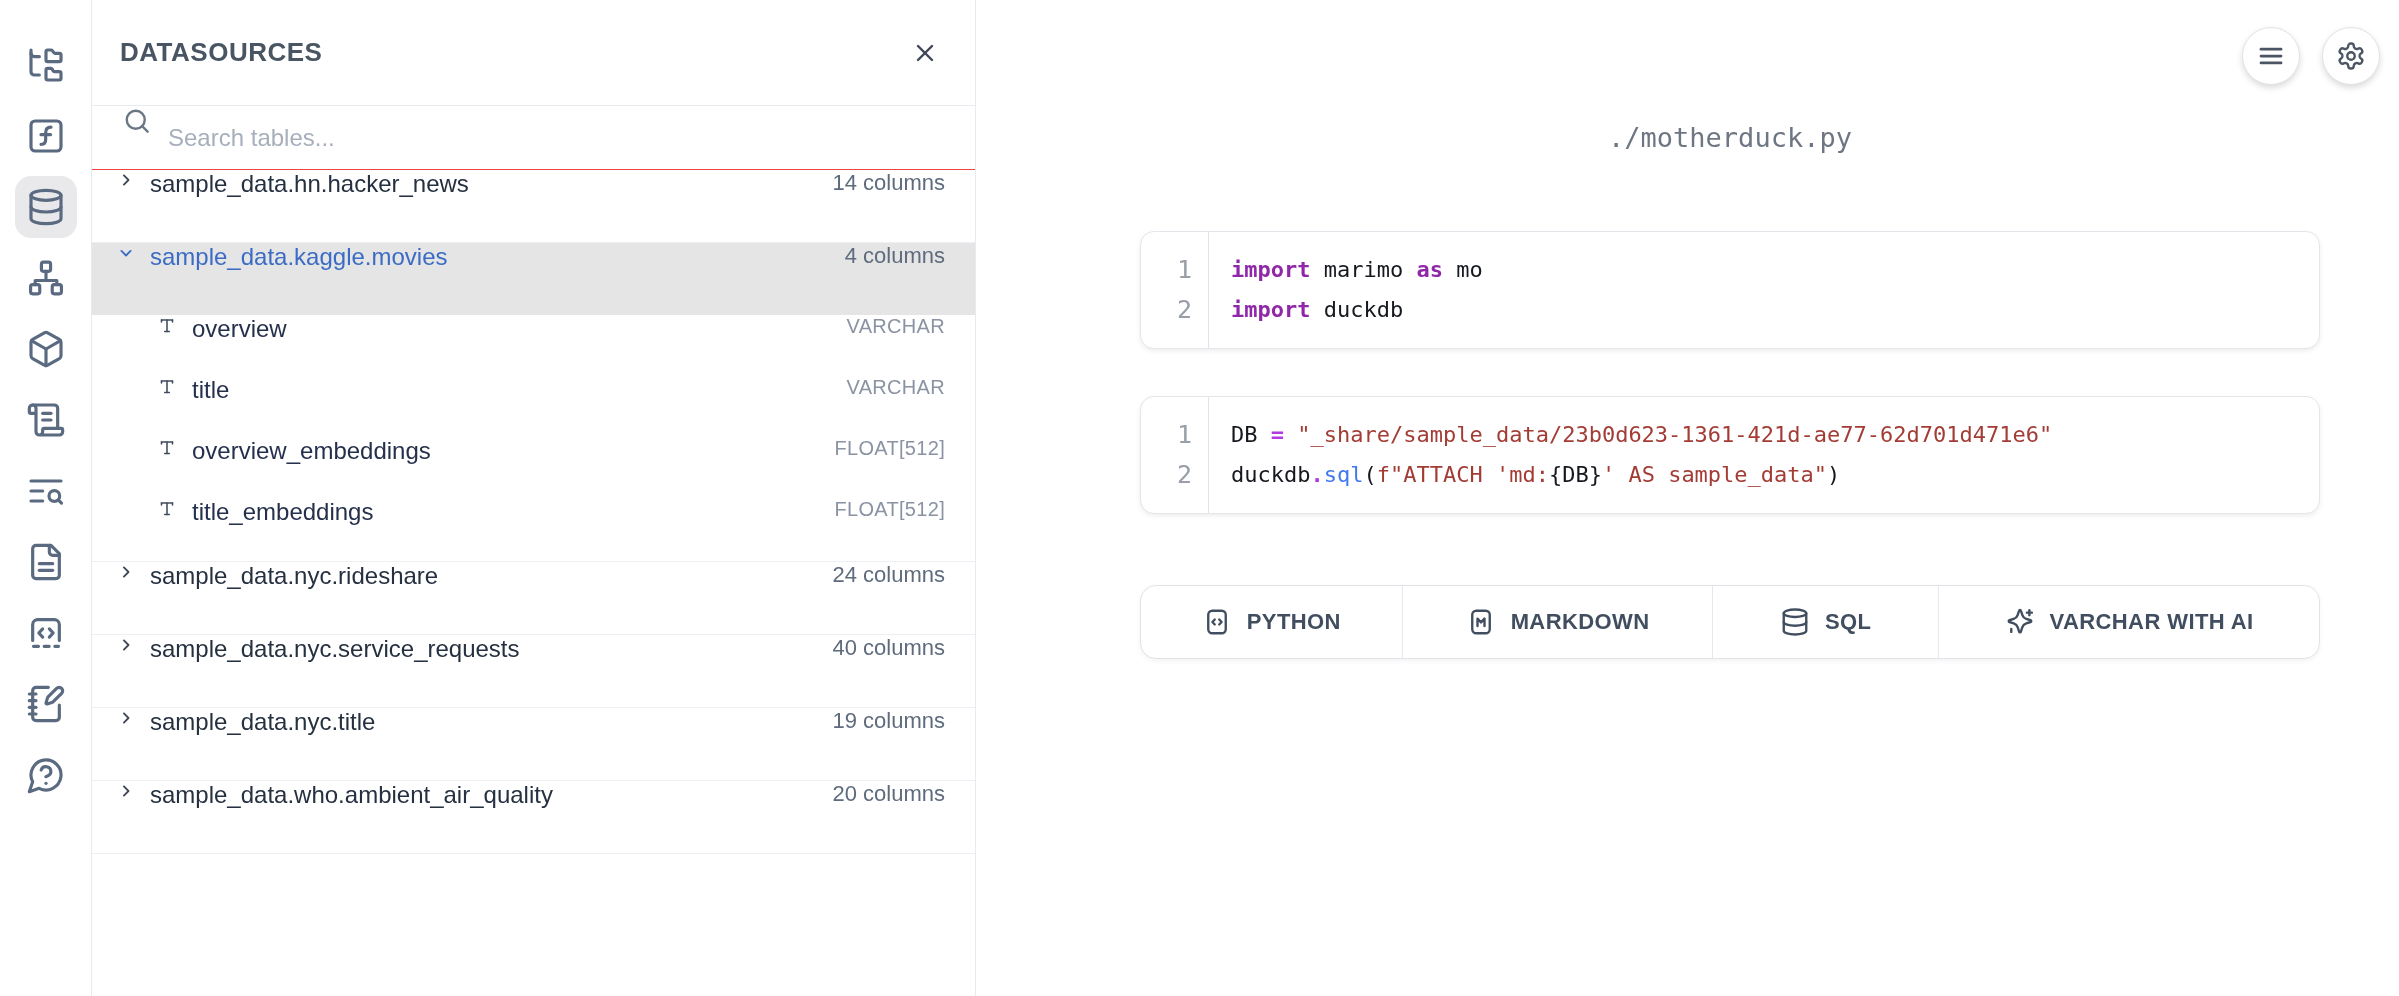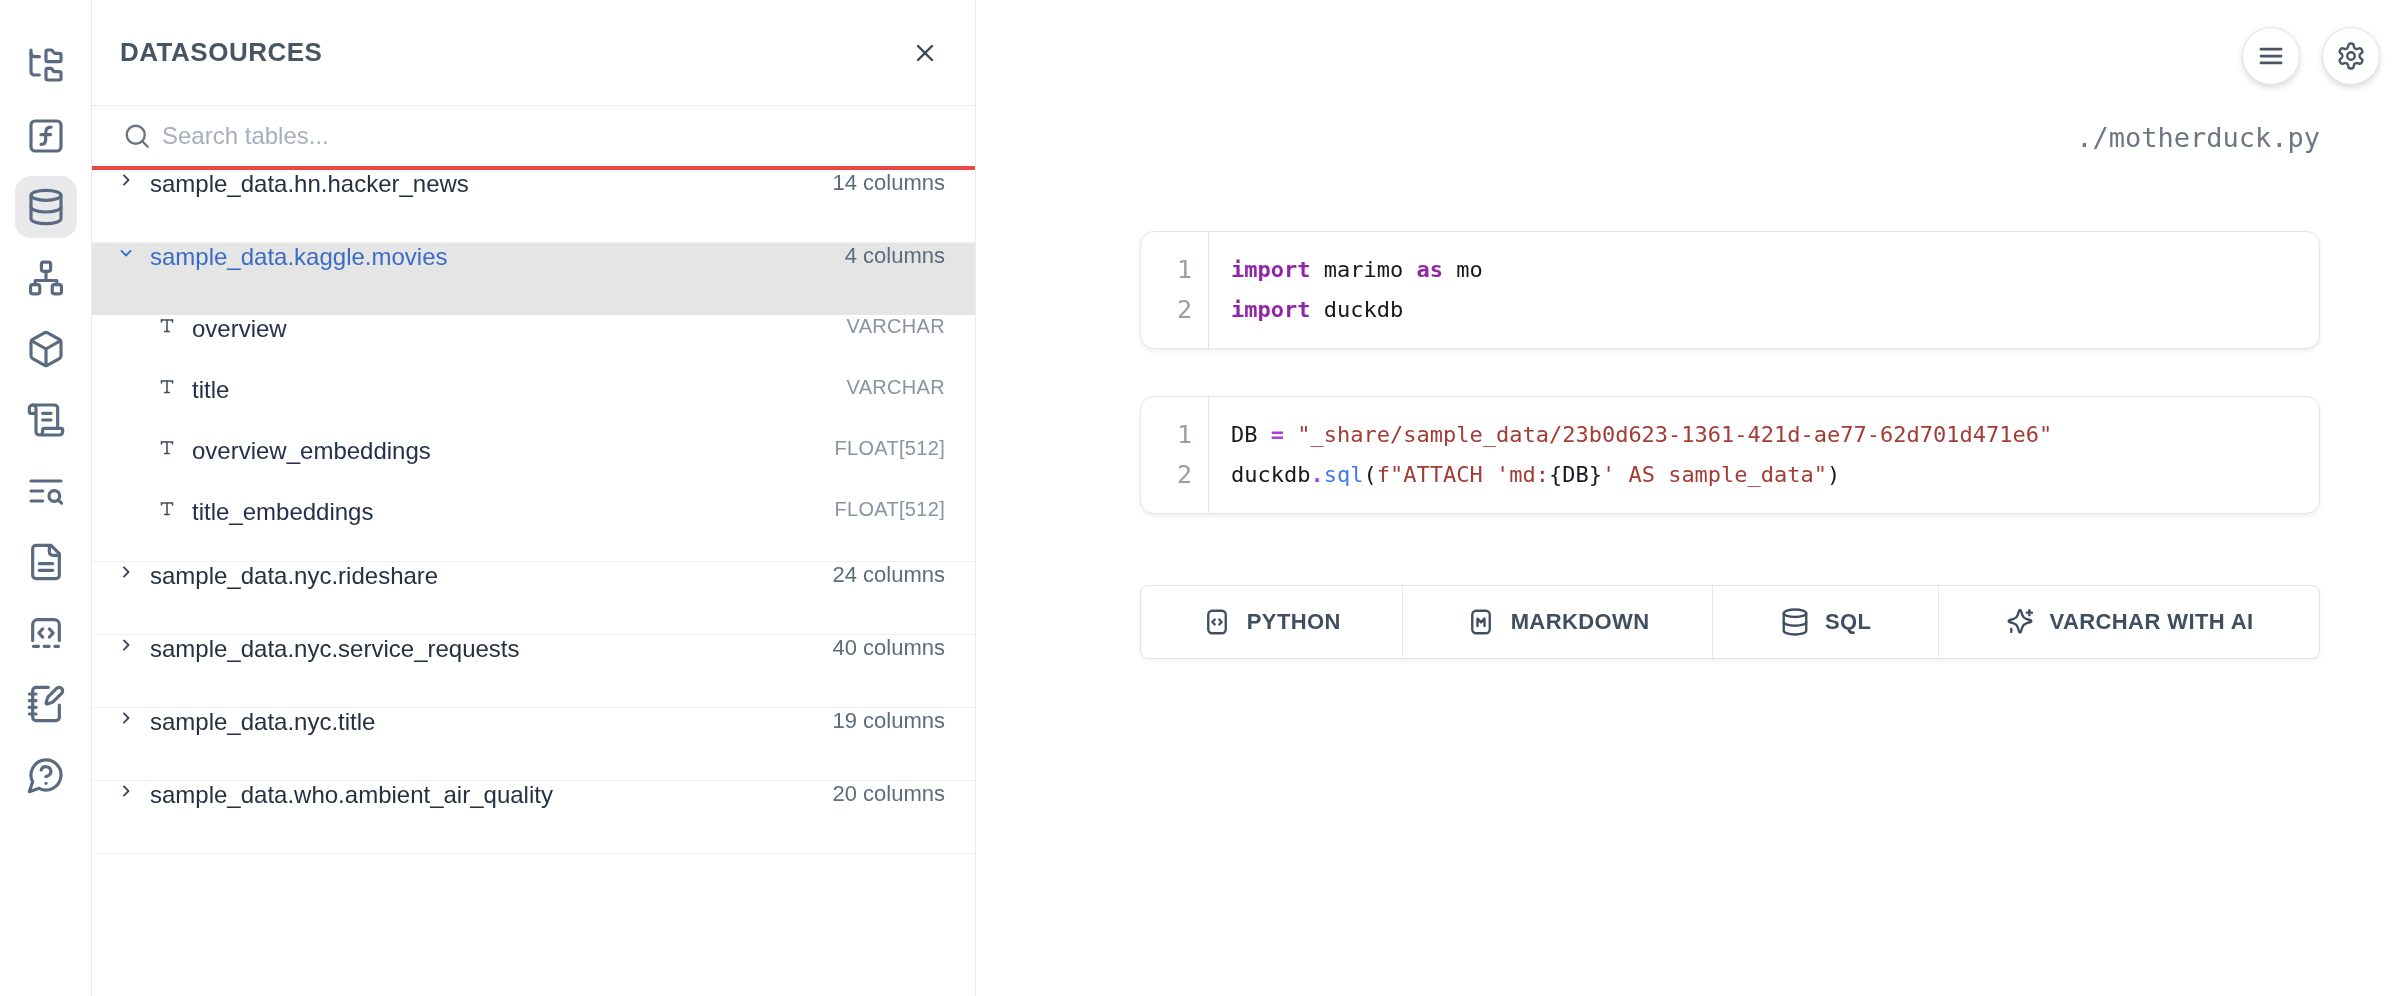--- a/index.html
+++ b/index.html
@@ -15,22 +15,22 @@
     justify-content:center;color:#5a6a80;flex:0 0 62px}
   .icon-btn.active{background:#e9e9eb}
 
   
   .panel{width:884px;flex:0 0 884px;border-right:1px solid #e7eaee;display:flex;
     flex-direction:column;background:#fff}
   .panel-header{height:106px;flex:0 0 106px;display:flex;align-items:center;
     justify-content:space-between;padding:0 28px;border-bottom:1px solid #e7eaee}
   .panel-title{font-size:26px;font-weight:700;color:#4a5564;letter-spacing:.5px}
   .close-btn{width:44px;height:44px;display:flex;align-items:center;justify-content:center;color:#3f4756}
-  .search-row{height:64px;flex:0 0 64px;display:flex;align-items:center;gap:10px;
-    padding:0 30px;border-bottom:4px solid #ef4444;color:#6b7684}
+  .search-row{height:64px;flex:0 0 64px;display:flex;gap:16px;
+    padding:0 30px;border-bottom:1px solid #ef4444;color:#6b7684}
   .search-input{flex:1;border:0;outline:0;font-size:24px;color:#2b3648;background:transparent}
   .search-input::placeholder{color:#a7afbc}
   .tables-list{flex:1;overflow:hidden}
   .table-group{border-bottom:1px solid #edf0f3}
   .table-row{height:72px;display:flex;align-items:flex-start;gap:14px;padding:0 30px 0 24px;
     font-size:24px;color:#253040;cursor:pointer}
   .chev{display:flex;color:#3f4756;flex:0 0 auto}
   .table-row.selected{background:#e5e5e5;color:#3b6cc5}
   .table-row.selected .chev{color:#3b6cc5}
   .tname{flex:1;white-space:nowrap;overflow:hidden}
@@ -41,35 +41,35 @@
   .ticon{display:flex;color:#414c5e;flex:0 0 auto}
   .cname{flex:1;white-space:nowrap}
   .ctype{font-size:20px;color:#8a93a3;letter-spacing:.3px}
 
   
   .main{flex:1;position:relative;background:#fff}
   .top-actions{position:absolute;top:27px;right:19px;display:flex;gap:22px}
   .round-btn{width:58px;height:58px;border-radius:50%;background:#fff;border:1px solid #e0e3e7;
     box-shadow:0 3px 6px rgba(0,0,0,.14);display:flex;align-items:center;justify-content:center;color:#4b5563}
   .content{width:1180px;margin-left:164px}
-  .doc-title{padding-top:122px;text-align:right;font-family:"DejaVu Sans Mono",monospace;
+  .doc-title{padding-top:122px;text-align:center;font-family:"DejaVu Sans Mono",monospace;
     font-size:27px;color:#6e7684}
   .cell{margin-top:78px;background:#fff;border:1px solid #e3e6ea;border-radius:14px;
     box-shadow:0 2px 5px rgba(0,0,0,.07);display:flex;overflow:hidden}
   .cell + .cell{margin-top:47px}
   .gutter{flex:0 0 68px;padding:18px 16px 18px 0;text-align:right;
     font-family:"DejaVu Sans Mono",monospace;font-size:25px;line-height:40px;color:#999fa8;
     border-right:1px solid #e0e3e7}
   .code{padding:18px 0 18px 22px;font-family:"DejaVu Sans Mono",monospace;font-size:22px;
     line-height:40px;color:#15181e;white-space:pre}
   .tok-kw{color:#8f27a8;font-weight:bold}
   .tok-op{color:#b23ae0;font-weight:bold}
   .tok-str{color:#a33c35}
   .tok-fn{color:#4078f2}
-  .add-bar{margin-top:71px;height:74px;display:flex;border:1px solid #e0e4e9;border-radius:8px;
+  .add-bar{margin-top:71px;height:74px;display:flex;border:1px solid #e0e4e9;border-radius:16px;
     box-shadow:0 2px 5px rgba(0,0,0,.05);background:#fff;overflow:hidden}
   .add-btn{display:flex;align-items:center;justify-content:center;gap:15px;
     border-right:1px solid #e5e8ec;color:#414e60;flex-basis:0}
   .add-btn:last-child{border-right:none}
   .add-label{font-size:22px;font-weight:700;letter-spacing:.4px;white-space:nowrap}
 </style>
 </head>
 <body>
 
 <div class="app">

